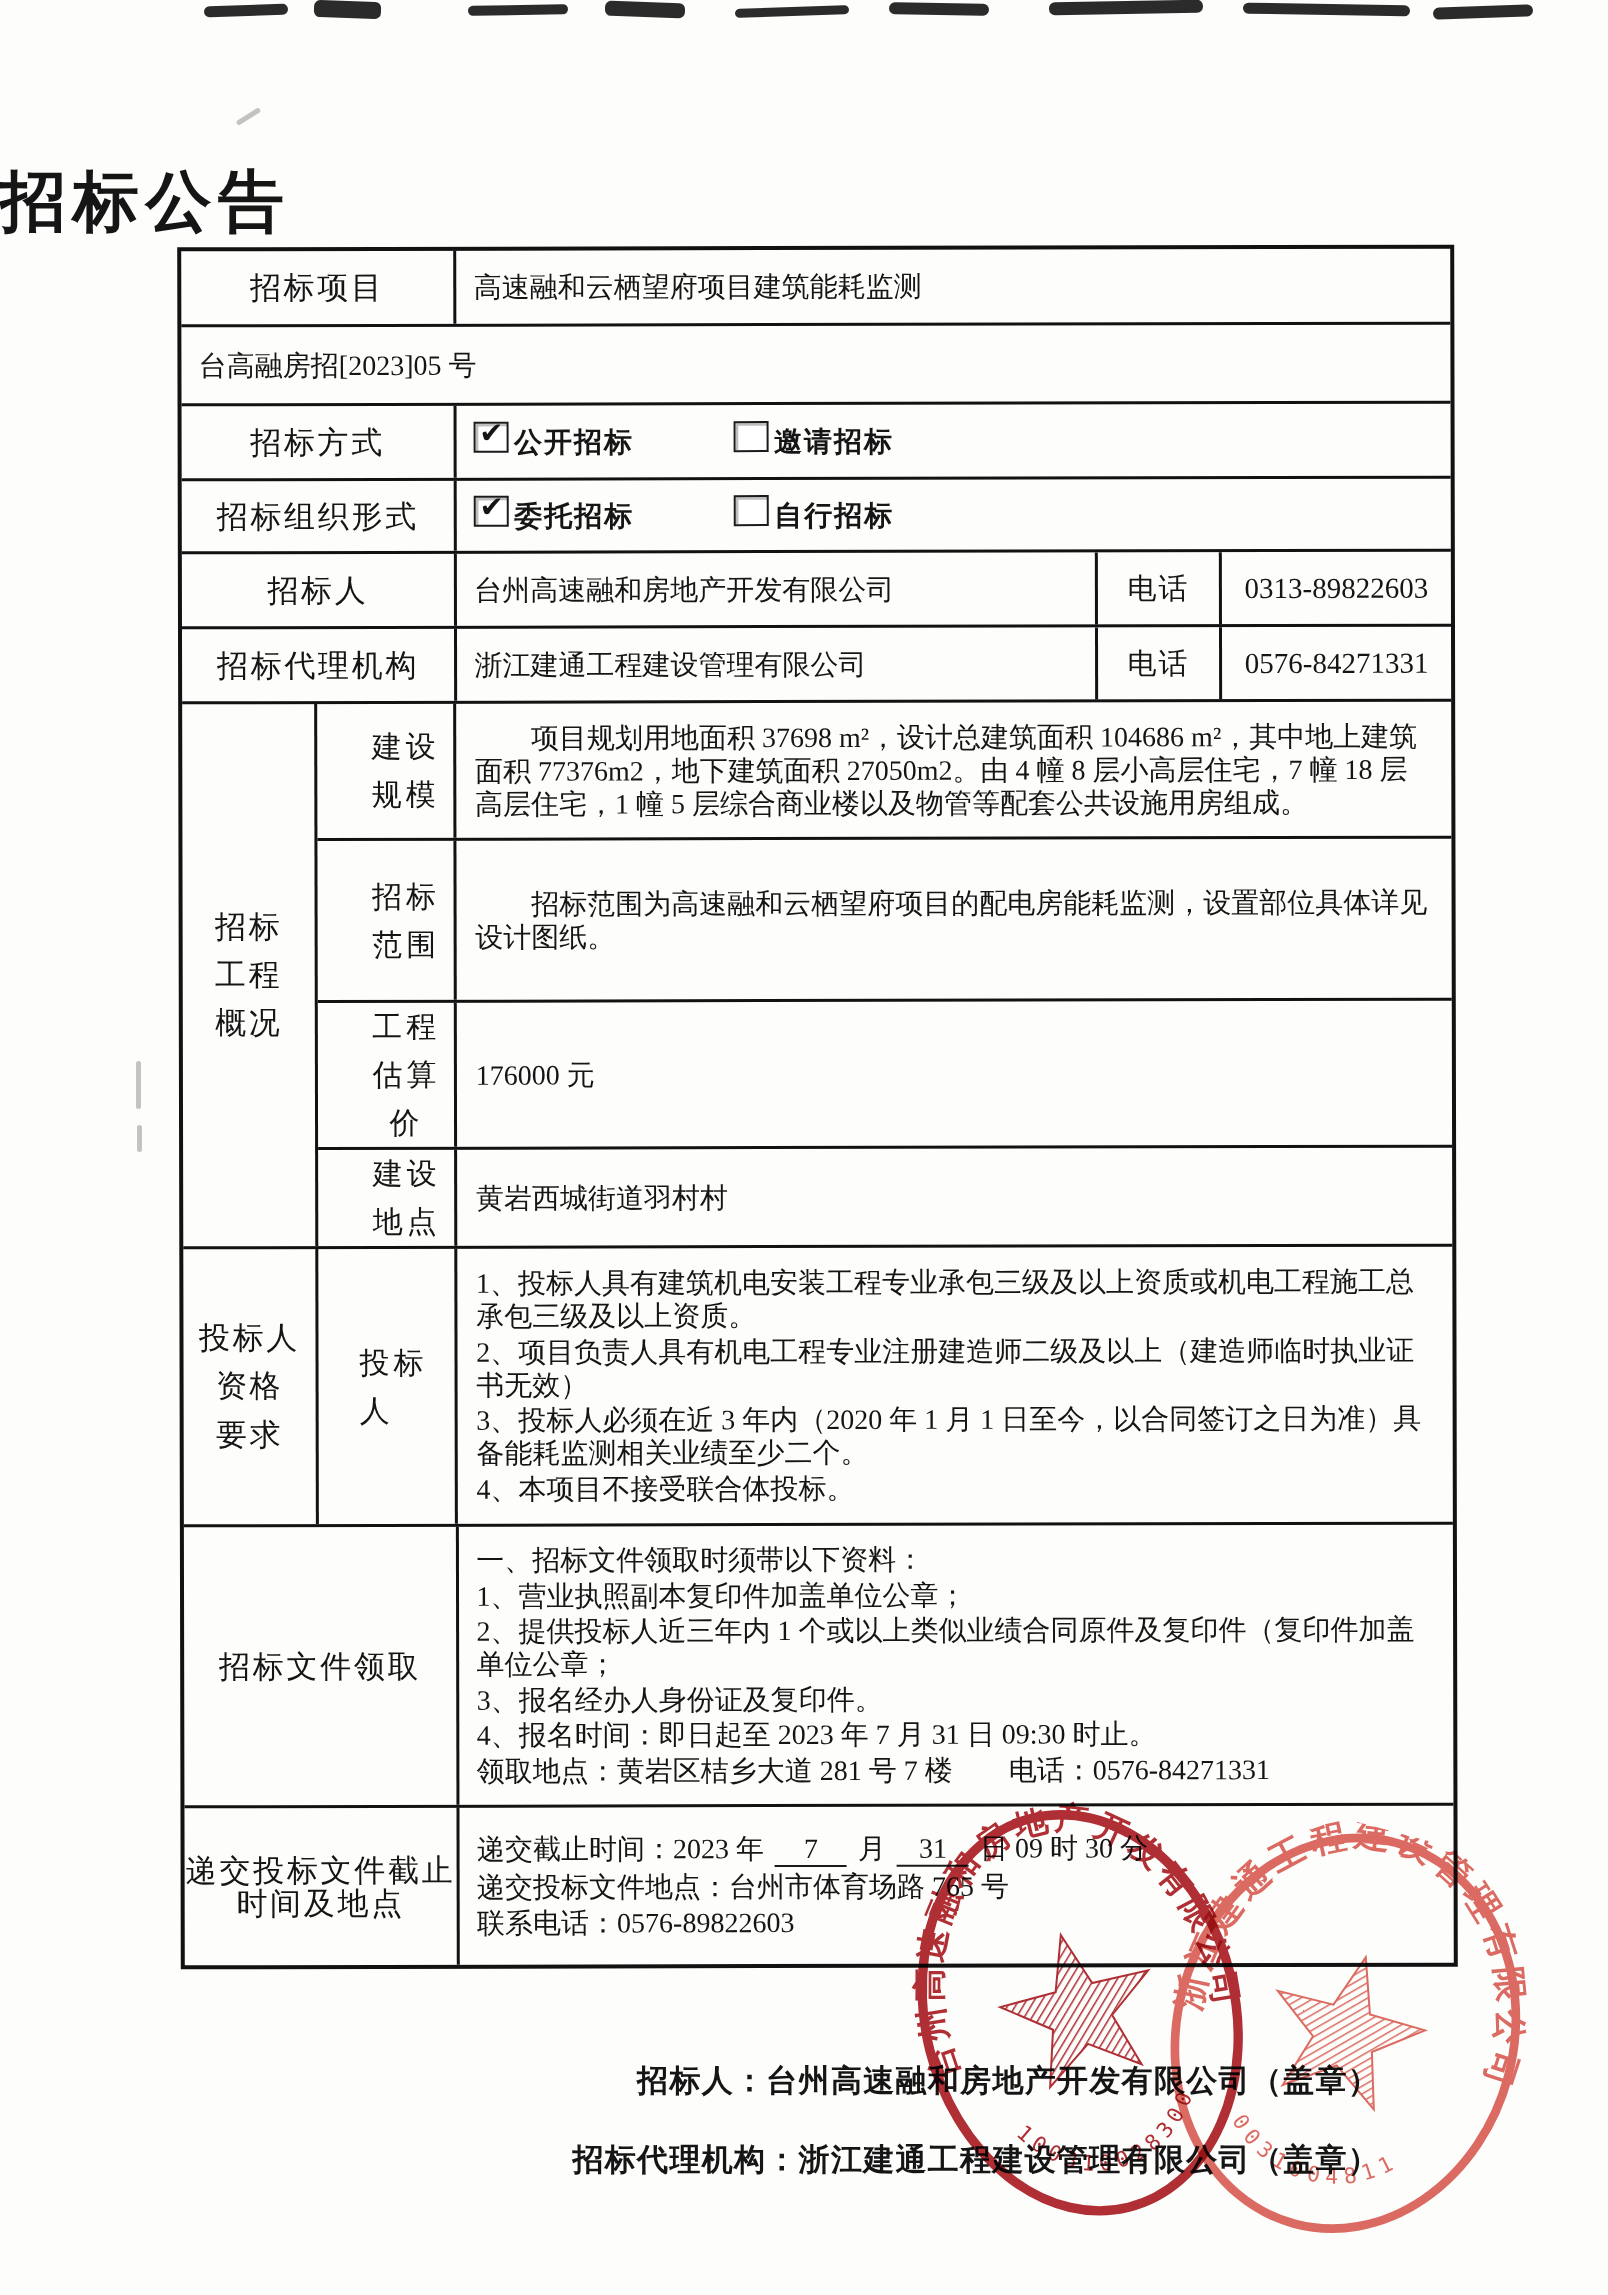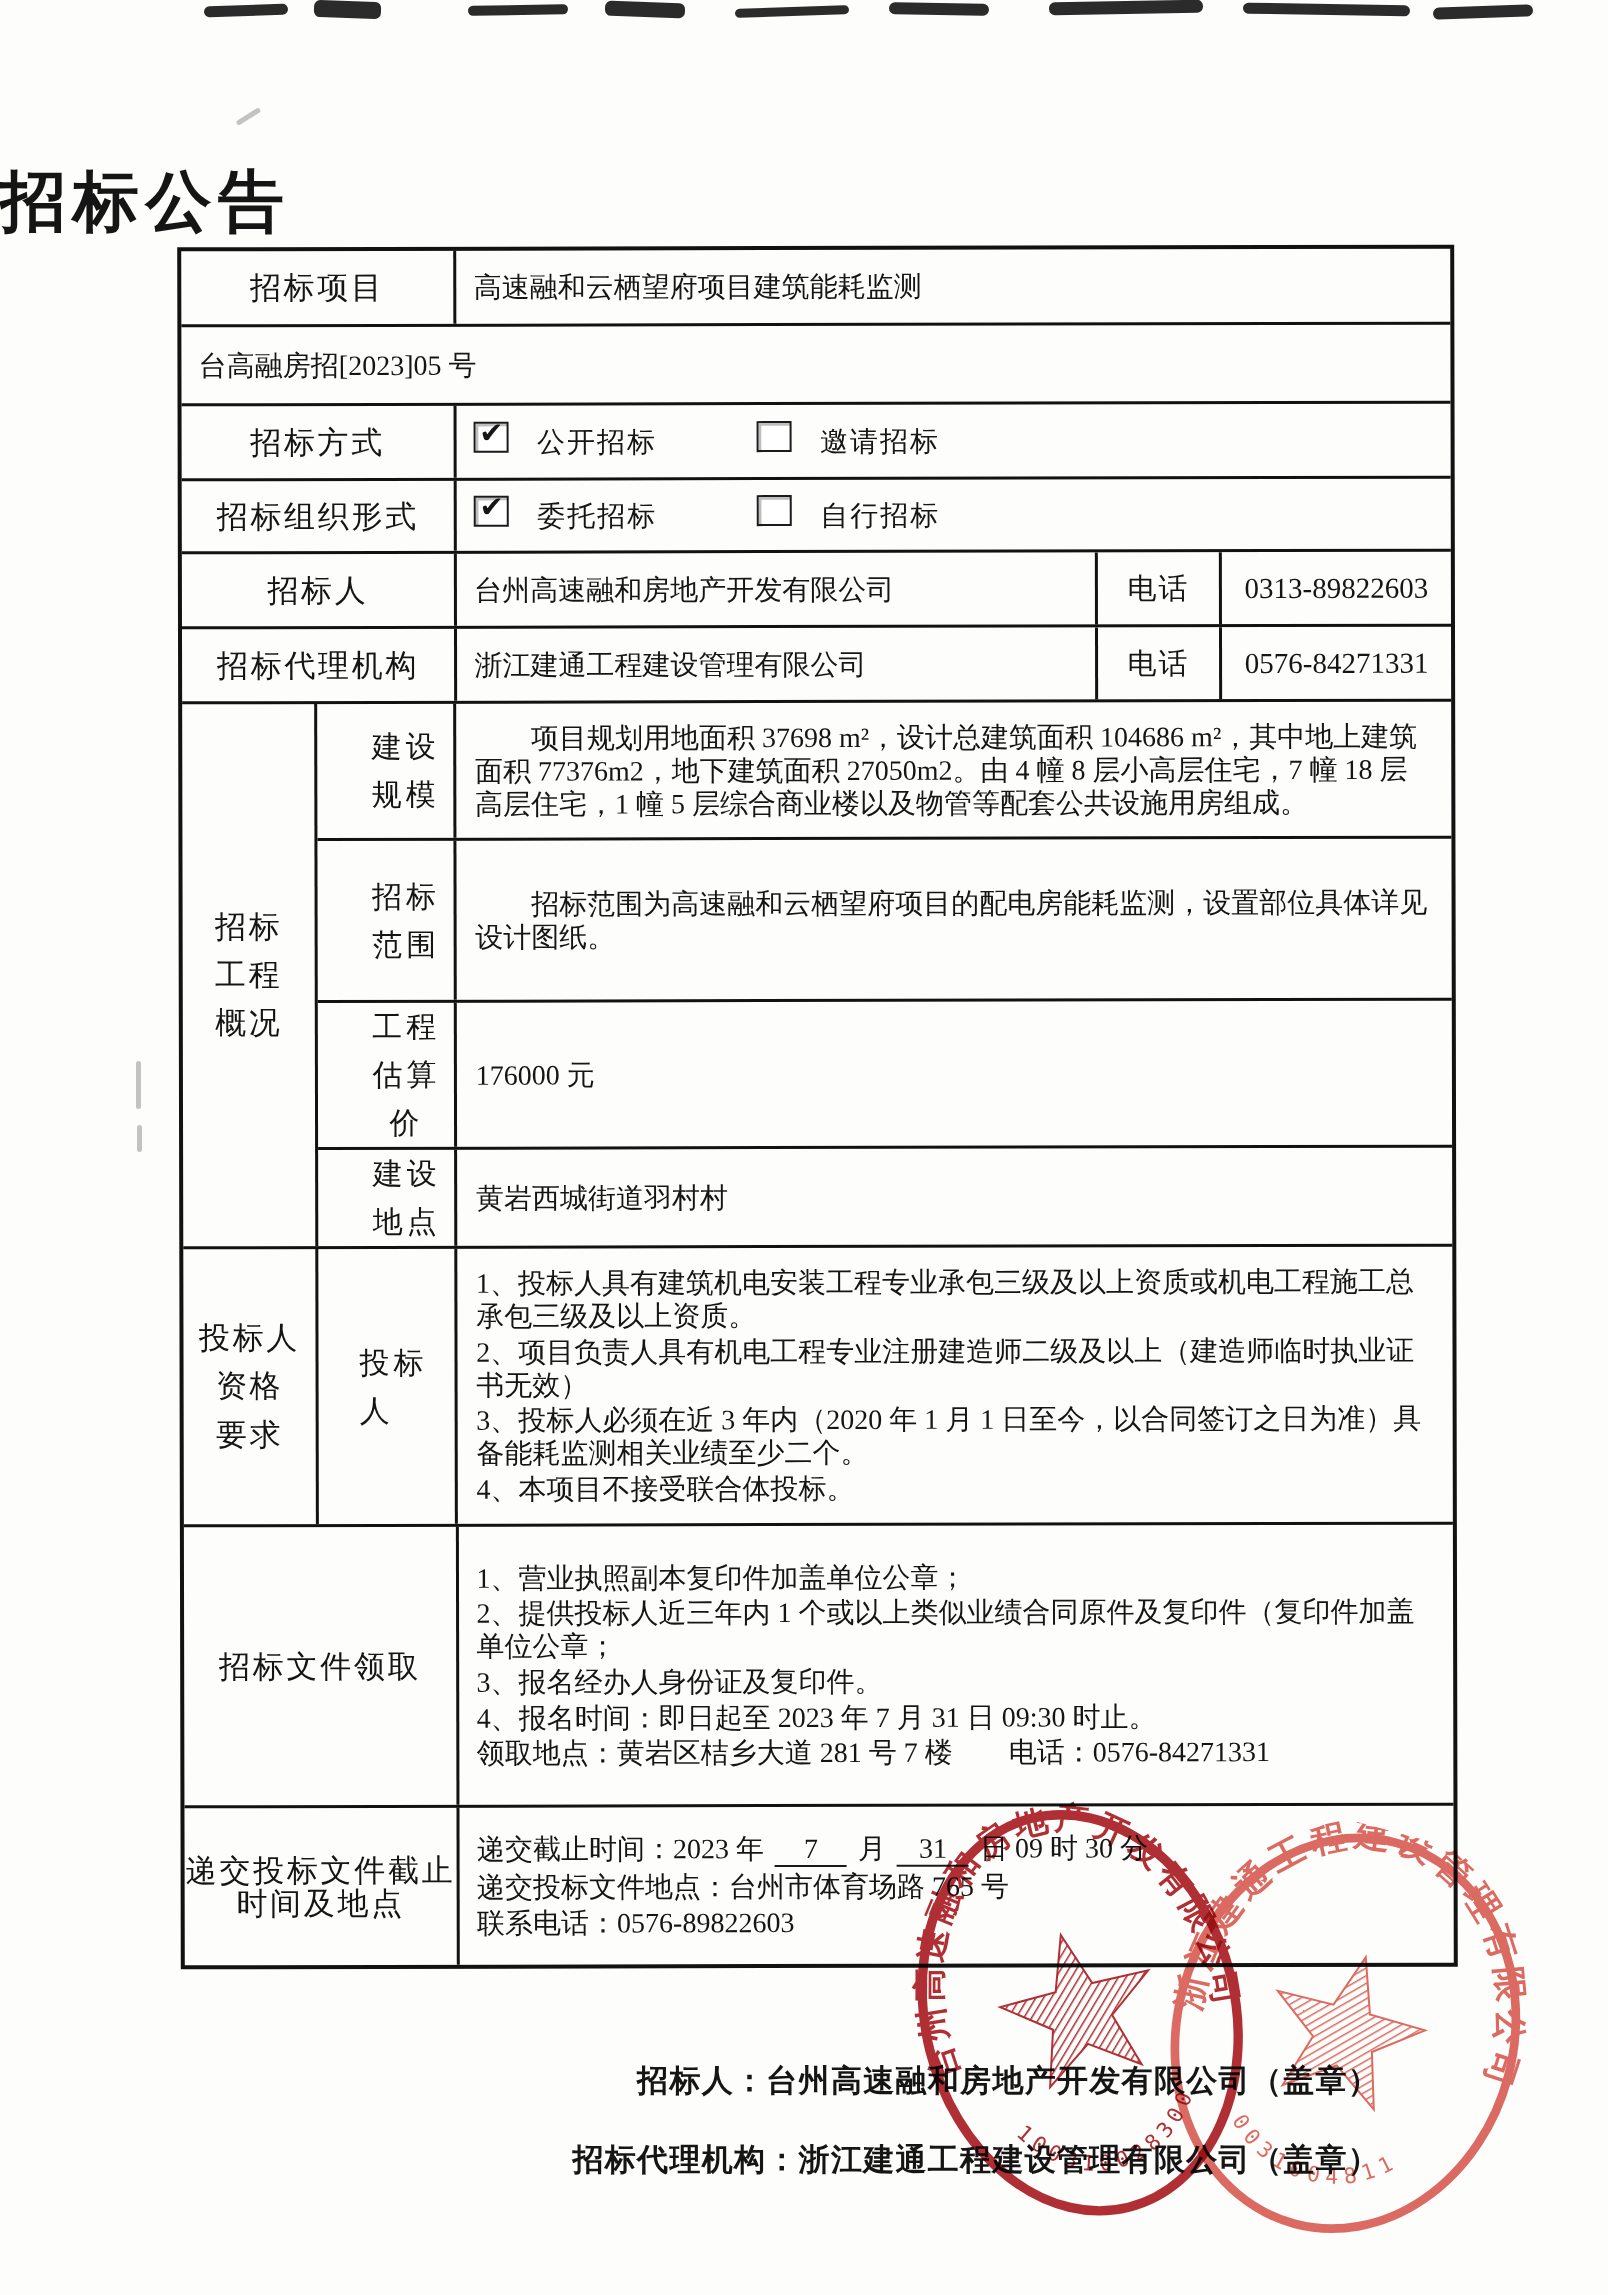--- a/index.html
+++ b/index.html
@@ -100,21 +100,21 @@
   .checkrow{gap:0;}
   .cb{
     width:31px;height:27px;
     border:2.7px solid #1b1b1b;
     box-shadow:inset 2.7px 2.7px 0 rgba(20,20,20,.28);
     background:#fff;
     display:inline-flex;align-items:center;justify-content:center;
     margin-bottom:9.4px;
   }
   .cb .mark{font-size:29px;font-weight:900;line-height:1;margin-top:-6.7px;font-family:"DejaVu Sans",sans-serif;}
-  .cb-label{margin-left:28px;letter-spacing:2px;}
+  .cb-label{margin-left:5px;letter-spacing:2px;font-weight:bold;}
   .cb-gap{margin-left:100px;}
   
   .uline{
     display:inline-block;min-width:40px;text-align:center;
     border-bottom:2.7px solid #1a1a1a;
     padding:0 16px;margin:0 4px;
   }
   
   .footer{width:1380px;text-align:right;margin-top:92px;}
   .sign{font-size:31px;font-weight:700;letter-spacing:1.3px;}
@@ -244,20 +244,21 @@
             <div>3、投标人必须在近 3 年内（2020 年 1 月 1 日至今，以合同签订之日为准）具备能耗监测相关业绩至少二个。</div>
             <div>4、本项目不接受联合体投标。</div>
           </div>
         </div>
       </div>
     </div>
 
     <div class="tr r-collect">
       <div class="cell lab">招标文件领取</div>
       <div class="cell val lines">
+        <div>一、招标文件领取时须带以下资料：</div>
         <div>1、营业执照副本复印件加盖单位公章；</div>
         <div>2、提供投标人近三年内 1 个或以上类似业绩合同原件及复印件（复印件加盖单位公章；</div>
         <div>3、报名经办人身份证及复印件。</div>
         <div>4、报名时间：即日起至 2023 年 7 月 31 日 09:30 时止。</div>
         <div>领取地点：黄岩区桔乡大道 281 号 7 楼　　电话：0576-84271331</div>
       </div>
     </div>
 
     <div class="tr r-submit">
       <div class="cell lab stack">递交投标文件截止

